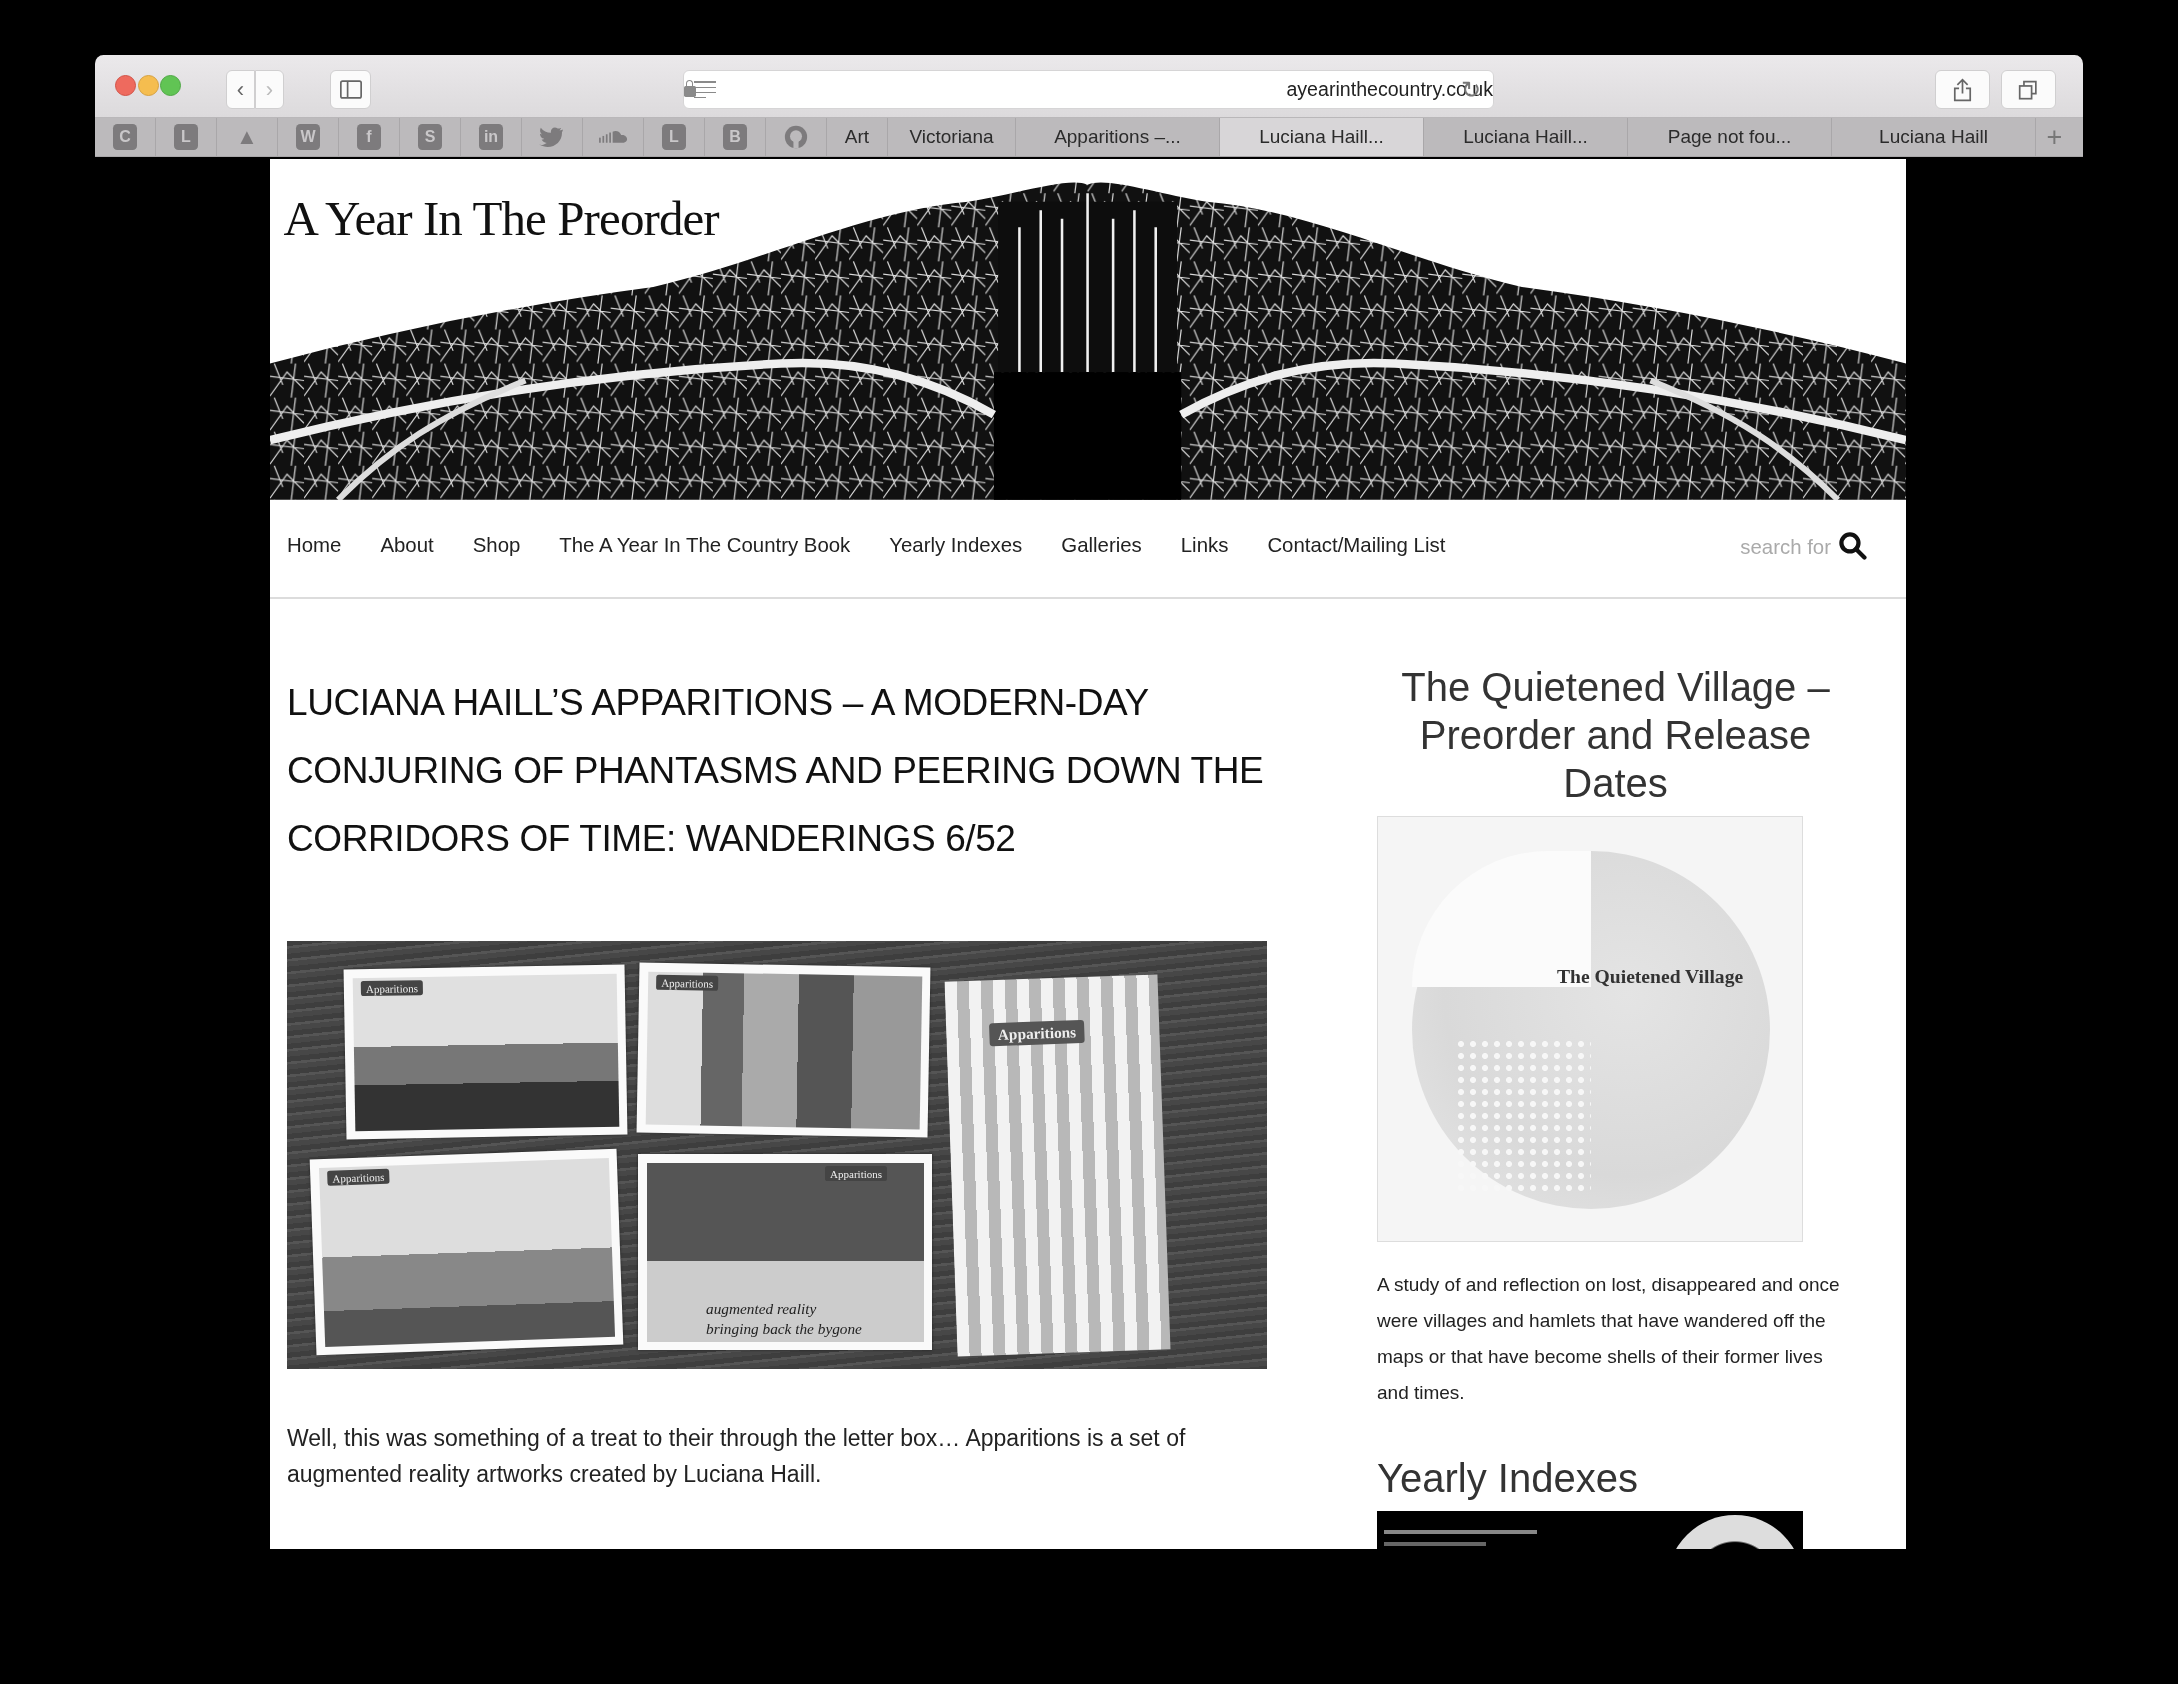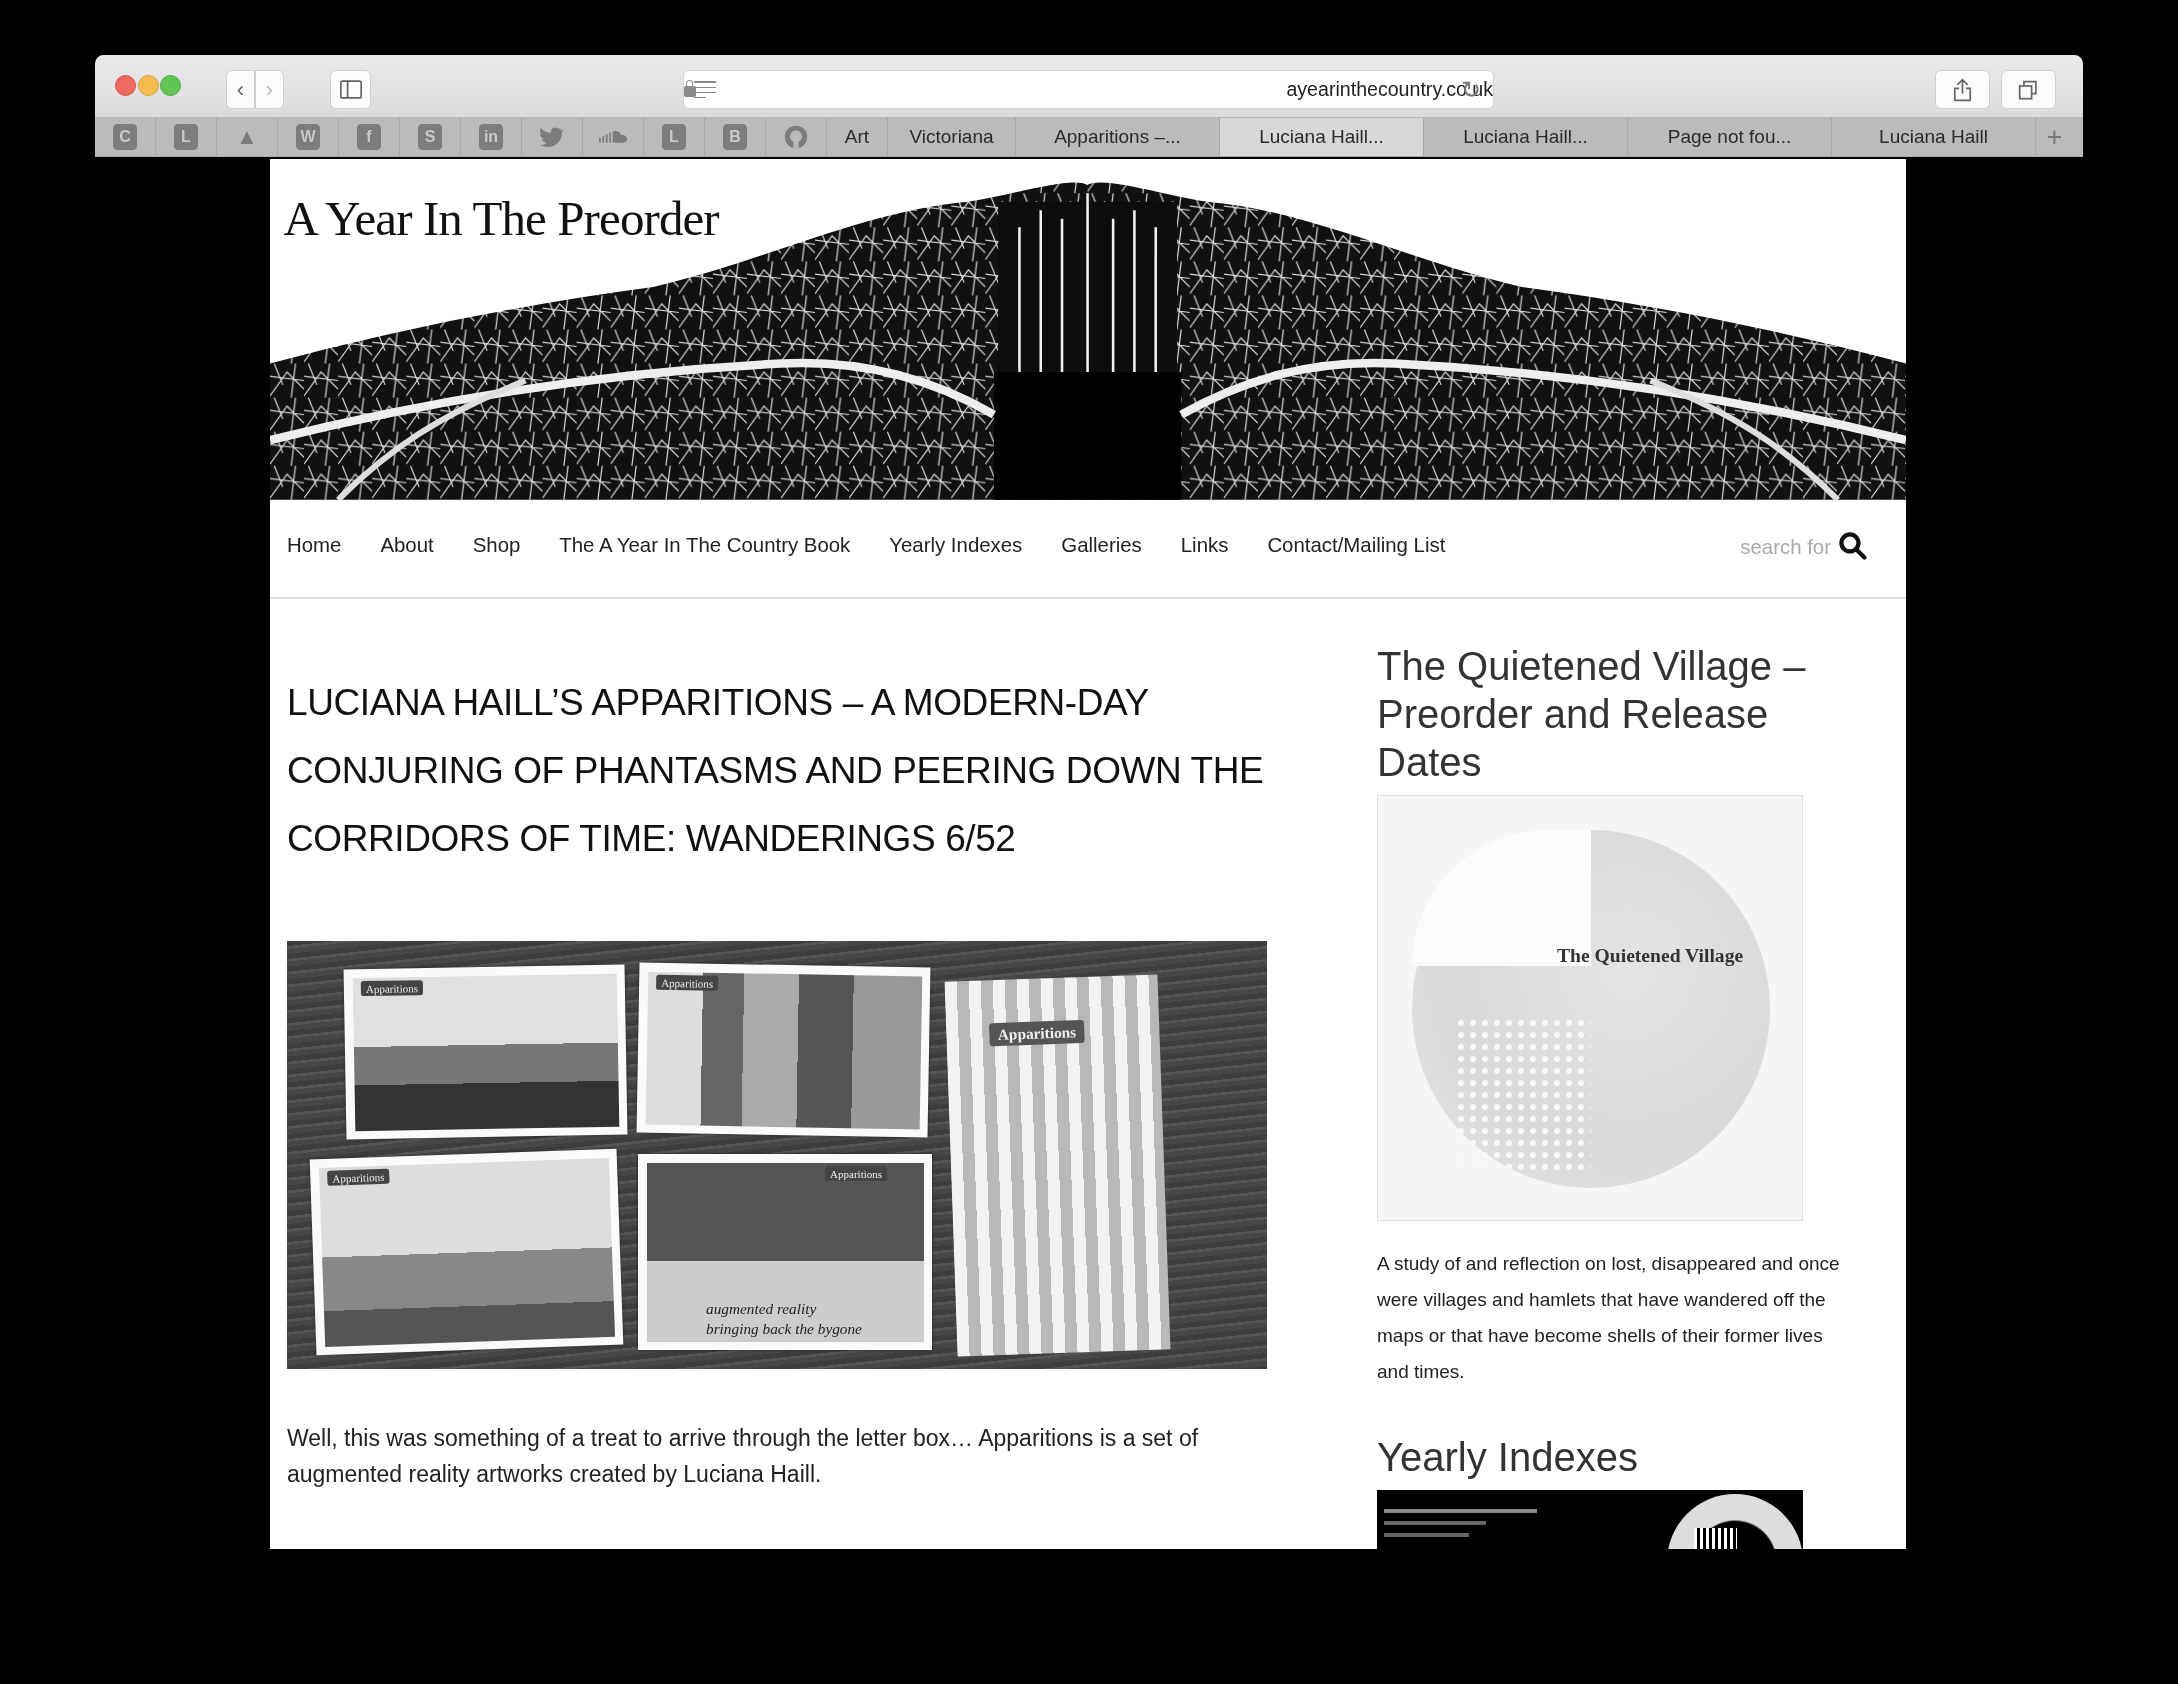--- a/index.html
+++ b/index.html
@@ -103,21 +103,21 @@
     font-size: 15.3px; padding: 2.6px 8.5px; border-radius: 3.4px; font-weight: bold;
   }
   .ar-caption {
     position: absolute; left: 426px; top: 341px; font-family: "Liberation Serif", serif; font-style: italic;
     font-size: 15.3px; color: #222; line-height: 20.4px;
   }
   .post-body { margin-top: 51px; font-size: 23px; line-height: 36px; color: #222; width: 980px; }
 
   .sidebar { position: absolute; left: 1107px; top: 440px; width: 477px; }
   .widget-title { font-size: 40px; line-height: 48px; color: #333; font-weight: normal; }
-  .widget-title.first { margin-top: 43px; }
+  .widget-title.first { margin-top: 64px; text-align: center; }
   .widget-image {
     margin-top: 8.5px; width: 426px; height: 426px; border: 1.7px solid #ddd; background: #f5f5f5;
     position: relative; overflow: hidden;
   }
   .widget-image .disc {
     position: absolute; left: 34px; top: 34px; width: 358px; height: 358px; border-radius: 50%;
     background: radial-gradient(circle at 60% 40%, #e4e4e4, #d9d9d9 60%, #e8e8e8);
   }
   .widget-image .cut { position: absolute; left: 34px; top: 34px; width: 179px; height: 136px; background: #fbfbfb; border-radius: 179px 0 0 0; }
   .widget-image .dots {
@@ -328,21 +328,21 @@
             <div class="ar-caption" style="left:68px;top:145px;">
               <div>augmented reality</div>
               <div>bringing back the bygone</div>
             </div>
           </div>
           <div class="bag">
             <span class="tag">Apparitions</span>
           </div>
         </div>
 
-        <p class="post-body">Well, this was something of a treat to arrive through the letter box… Apparitions is a set of augmented reality artworks created by Luciana Haill.</p>
+        <p class="post-body">Well, this was something of a treat to their through the letter box… Apparitions is a set of augmented reality artworks created by Luciana Haill.</p>
       </div>
 
       <div class="sidebar">
         <h2 class="widget-title first">The Quietened Village – Preorder and Release Dates</h2>
         <div class="widget-image">
           <div class="disc"></div>
           <div class="cut"></div>
           <div class="dots"></div>
           <span class="cover-title">The Quietened Village</span>
         </div>

